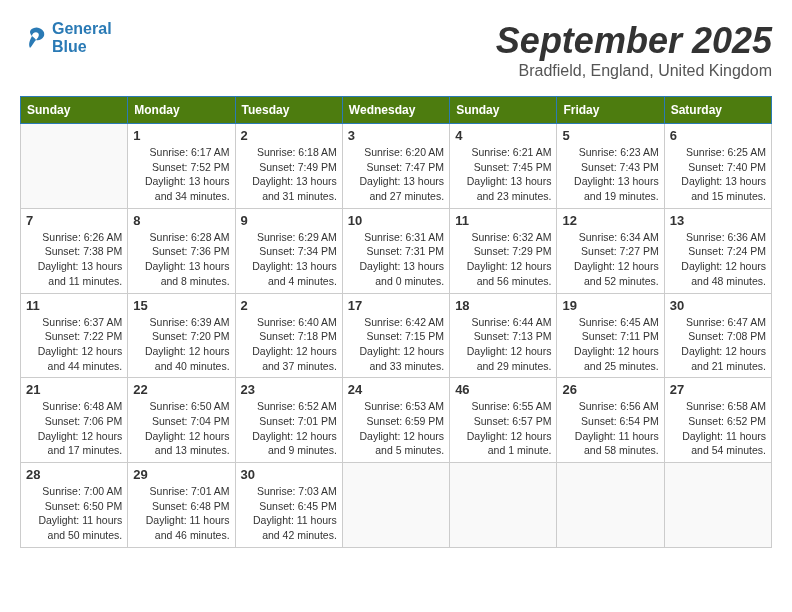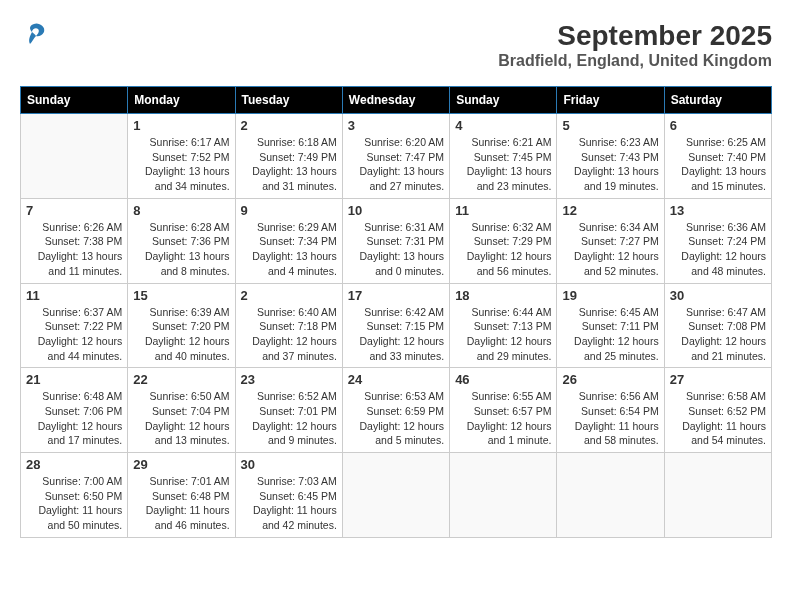--- a/index.html
+++ b/index.html
@@ -22,36 +22,36 @@
       gap: 4px;
     }
     .logo-bird {
       width: 28px;
       height: 28px;
     }
     .title-block {
       text-align: right;
     }
     .month-title {
-      font-size: 28px;
+      font-size: 36px;
       font-weight: bold;
       color: #333;
+      font-style: italic;
     }
     .location {
       font-size: 16px;
       color: #555;
-      font-weight: bold;
     }
     table {
       width: 100%;
       border-collapse: collapse;
       font-size: 11px;
     }
     thead tr th {
-      background-color: #000000;
+      background-color: #4d7c0f;
       color: #fff;
       text-align: left;
       padding: 6px 6px;
       font-size: 12px;
       font-weight: bold;
       border: 1px solid #2a7ab5;
     }
     tbody tr td {
       border: 1px solid #ccc;
       vertical-align: top;
@@ -78,20 +78,24 @@
 </head>
 <body>
 
 <div class="header">
   <div class="logo">
     <div class="logo-bird">
       <svg viewBox="0 0 28 28" xmlns="http://www.w3.org/2000/svg">
         <path d="M14 4 C18 2, 26 6, 24 12 C22 16, 18 17, 16 16 C18 14, 20 11, 18 9 C16 7, 12 9, 12 12 C10 10, 8 6, 14 4Z" fill="#2a7ab5"></path>
         <path d="M12 12 C10 16, 8 20, 10 24 C12 22, 14 18, 16 16 C15 14, 13 13, 12 12Z" fill="#2a7ab5"></path>
       </svg>
+    </div>
+    <div>
+      <div style="font-size:16px;font-weight:bold;color:#2a7ab5;line-height:1.1;">General</div>
+      <div style="font-size:16px;font-weight:bold;color:#2a7ab5;line-height:1.1;">Blue</div>
     </div>
   </div>
   <div class="title-block">
     <div class="month-title">September 2025</div>
     <div class="location">Bradfield, England, United Kingdom</div>
   </div>
 </div>
 
 <table>
   <thead>

